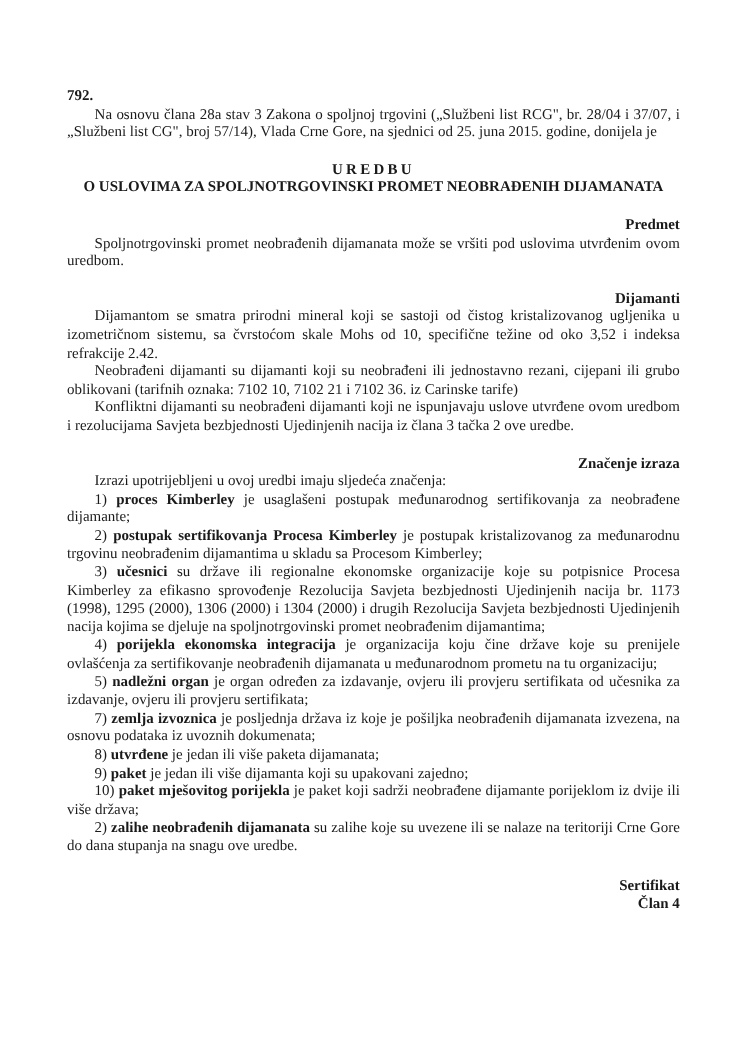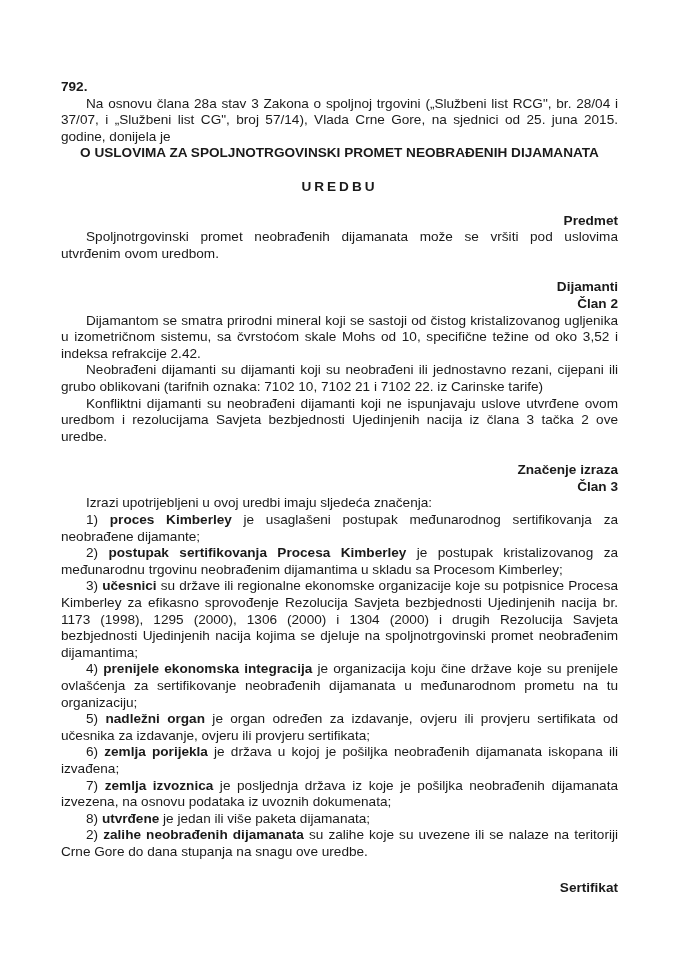--- a/index.html
+++ b/index.html
@@ -1,59 +1,59 @@
 <!DOCTYPE html>
 <html><head>
 <meta charset="utf-8">
 <style>
   html, body { margin: 0; padding: 0; background: #ffffff; }
   body { width: 679px; height: 960px; overflow: hidden; position: relative; }
   .page {
     position: absolute; left: 61px; top: 79px; width: 557px;
-    font-family: Liberation Sans, sans-serif;
+    font-family: Liberation Serif, serif;
     font-size: 13.6px; line-height: 16.6px; color: #1a1a1a;
   }
   .num { font-weight: bold; margin: 0; }
   p { margin: 0; text-align: justify; }
   .ind { text-indent: 25px; }
   .title { text-align: center; font-weight: bold; margin: 0; }
   .title.spaced { letter-spacing: 3px; margin-top: 17px; }
   .head { text-align: right; font-weight: bold; margin: 0; }
   .head.first { margin-top: 17px; }
   .gap2 { height: 19px; }
   b { font-weight: bold; }
 </style>
 </head>
 <body>
 
 <div class="page">
   <p class="num">792.</p>
   <p class="ind">Na osnovu člana 28a stav 3 Zakona o spoljnoj trgovini („Službeni list RCG", br. 28/04 i 37/07, i „Službeni list CG", broj 57/14), Vlada Crne Gore, na sjednici od 25. juna 2015. godine, donijela je</p>
 
+  <p class="title spaced">UREDBU</p>
   <p class="title">O USLOVIMA ZA SPOLJNOTRGOVINSKI PROMET NEOBRAĐENIH DIJAMANATA</p>
-  <p class="title spaced">UREDBU</p>
 
   <p class="head first">Predmet</p>
   <p class="ind">Spoljnotrgovinski promet neobrađenih dijamanata može se vršiti pod uslovima utvrđenim ovom uredbom.</p>
 
   <p class="head first">Dijamanti</p>
-  <p class="head">Član 2</p>
   <p class="ind">Dijamantom se smatra prirodni mineral koji se sastoji od čistog kristalizovanog ugljenika u izometričnom sistemu, sa čvrstoćom skale Mohs od 10, specifične težine od oko 3,52 i indeksa refrakcije 2.42.</p>
-  <p class="ind">Neobrađeni dijamanti su dijamanti koji su neobrađeni ili jednostavno rezani, cijepani ili grubo oblikovani (tarifnih oznaka: 7102 10, 7102 21 i 7102 22. iz Carinske tarife)</p>
+  <p class="ind">Neobrađeni dijamanti su dijamanti koji su neobrađeni ili jednostavno rezani, cijepani ili grubo oblikovani (tarifnih oznaka: 7102 10, 7102 21 i 7102 36. iz Carinske tarife)</p>
   <p class="ind">Konfliktni dijamanti su neobrađeni dijamanti koji ne ispunjavaju uslove utvrđene ovom uredbom i rezolucijama Savjeta bezbjednosti Ujedinjenih nacija iz člana 3 tačka 2 ove uredbe.</p>
 
   <p class="head first">Značenje izraza</p>
-  <p class="head">Član 3</p>
   <p class="ind">Izrazi upotrijebljeni u ovoj uredbi imaju sljedeća značenja:</p>
 
   <p class="ind"><span>1)</span> <b>proces Kimberley</b><span> je usaglašeni postupak međunarodnog sertifikovanja za neobrađene dijamante;</span></p>
   <p class="ind"><span>2)</span> <b>postupak sertifikovanja Procesa Kimberley</b><span> je postupak kristalizovanog za međunarodnu trgovinu neobrađenim dijamantima u skladu sa Procesom Kimberley;</span></p>
   <p class="ind"><span>3)</span> <b>učesnici</b><span> su države ili regionalne ekonomske organizacije koje su potpisnice Procesa Kimberley za efikasno sprovođenje Rezolucija Savjeta bezbjednosti Ujedinjenih nacija br. 1173 (1998), 1295 (2000), 1306 (2000) i 1304 (2000) i drugih Rezolucija Savjeta bezbjednosti Ujedinjenih nacija kojima se djeluje na spoljnotrgovinski promet neobrađenim dijamantima;</span></p>
-  <p class="ind"><span>4)</span> <b>prenijele ekonomska integracija</b><span> je organizacija koju čine države koje su prenijele ovlašćenja za sertifikovanje neobrađenih dijamanata u međunarodnom prometu na tu organizaciju;</span></p>
+  <p class="ind"><span>4)</span> <b>porijekla ekonomska integracija</b><span> je organizacija koju čine države koje su prenijele ovlašćenja za sertifikovanje neobrađenih dijamanata u međunarodnom prometu na tu organizaciju;</span></p>
   <p class="ind"><span>5)</span> <b>nadležni organ</b><span> je organ određen za izdavanje, ovjeru ili provjeru sertifikata od učesnika za izdavanje, ovjeru ili provjeru sertifikata;</span></p>
-  <p class="ind"><span>6)</span> <b>zemlja porijekla</b><span> je država u kojoj je pošiljka neobrađenih dijamanata iskopana ili izvađena;</span></p>
   <p class="ind"><span>7)</span> <b>zemlja izvoznica</b><span> je posljednja država iz koje je pošiljka neobrađenih dijamanata izvezena, na osnovu podataka iz uvoznih dokumenata;</span></p>
   <p class="ind"><span>8)</span> <b>utvrđene</b><span> je jedan ili više paketa dijamanata;</span></p>
+  <p class="ind"><span>9)</span> <b>paket</b><span> je jedan ili više dijamanta koji su upakovani zajedno;</span></p>
+  <p class="ind"><span>10)</span> <b>paket mješovitog porijekla</b><span> je paket koji sadrži neobrađene dijamante porijeklom iz dvije ili više država;</span></p>
   <p class="ind"><span>2)</span> <b>zalihe neobrađenih dijamanata</b><span> su zalihe koje su uvezene ili se nalaze na teritoriji Crne Gore do dana stupanja na snagu ove uredbe.</span></p>
 
   <div class="gap2"></div>
   <p class="head">Sertifikat</p>
+  <p class="head">Član 4</p>
 </div>
 
 </body></html>

